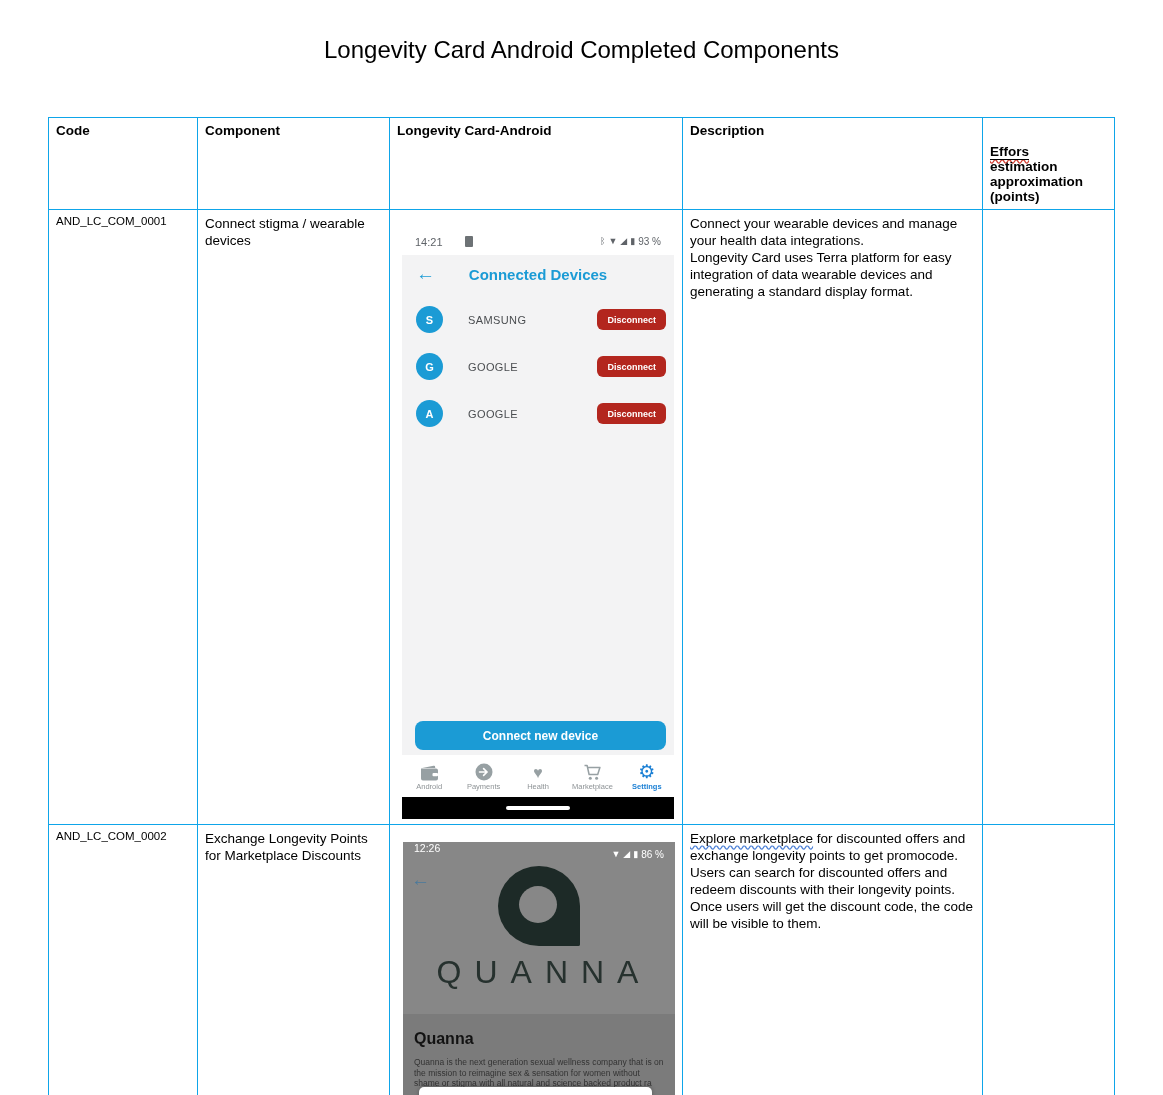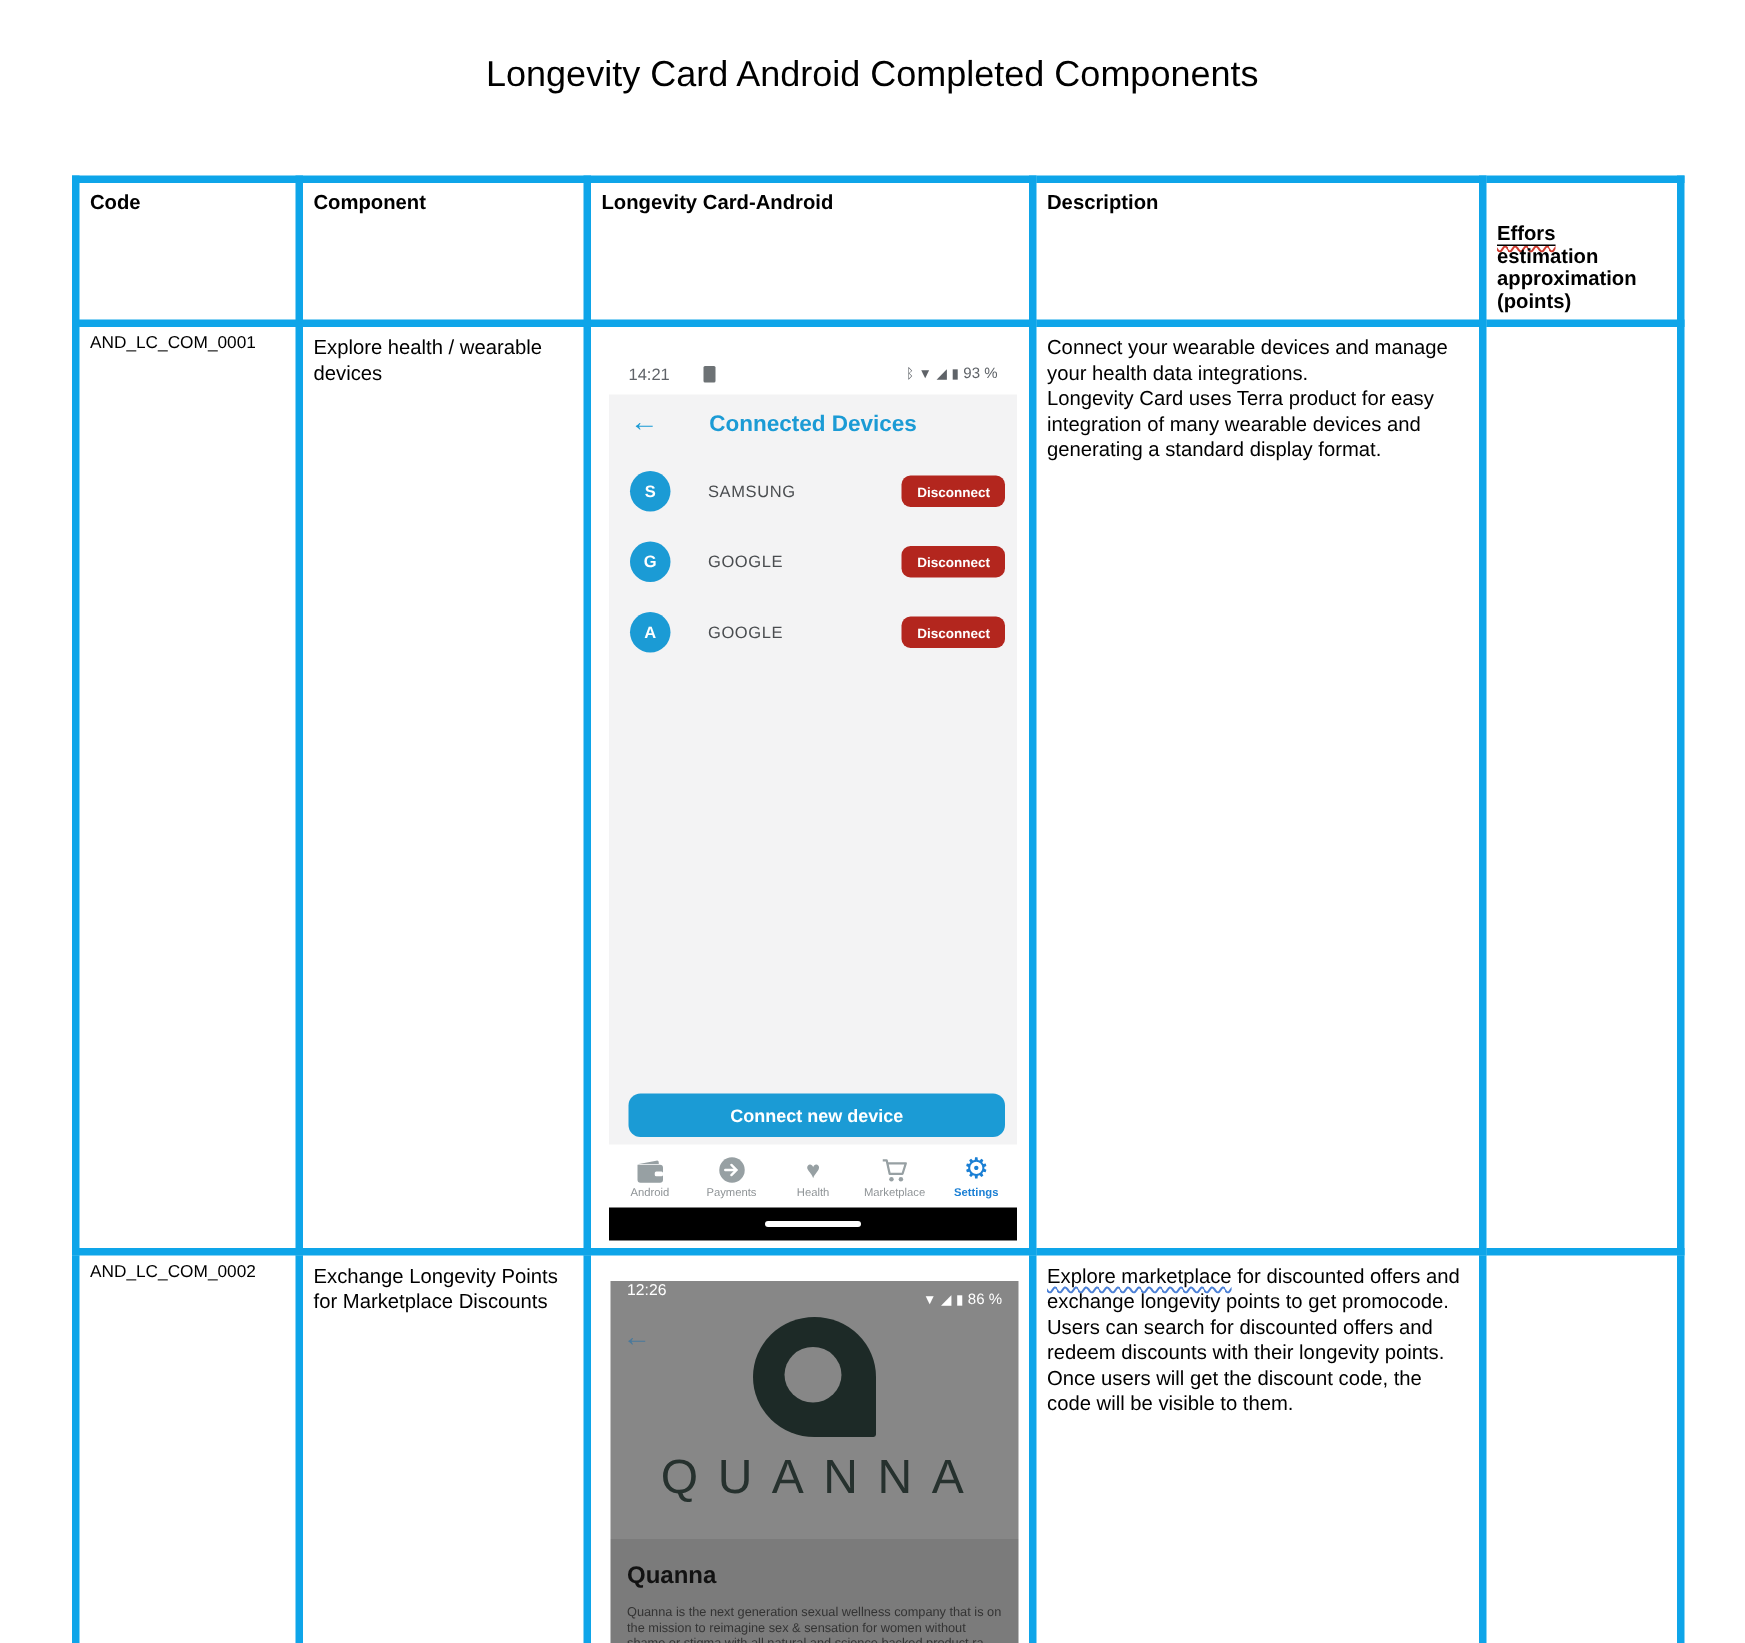--- a/index.html
+++ b/index.html
@@ -1,19 +1,19 @@
 <!DOCTYPE html>
 <html><head>
 <meta charset="utf-8">
 <style>
   html,body{margin:0;padding:0;width:1163px;height:1095px;overflow:hidden;background:#fff;
     font-family:"Liberation Sans",sans-serif;color:#000;}
   .doc-title{margin:37px 0 0;text-align:center;font-size:24px;font-weight:400;line-height:1.1;}
   table.comp{position:absolute;left:48px;top:117px;border-collapse:collapse;table-layout:fixed;}
-  table.comp th,table.comp td{border:5px solid #0ea5e9;vertical-align:top;padding:5px 7px;box-sizing:border-box;}
+  table.comp th,table.comp td{border:1px solid #0ea5e9;vertical-align:top;padding:5px 7px;box-sizing:border-box;}
   table.comp th{font-size:13.5px;font-weight:bold;text-align:left;}
   th.ctr{text-align:center;}
   td.code-cell{font-size:11.5px;padding-top:6px;}
   td.comp-cell,td.desc-cell{font-size:13.5px;line-height:17px;}
   td.desc-cell{white-space:pre-line;}
   td.p-cell{padding:0;overflow:hidden;}
   .u-black{text-decoration:underline;}
   .spell-red{text-decoration:underline wavy #d03b2f;text-underline-offset:3px;display:inline-block;margin-top:21px;}
   .gram-blue{text-decoration:underline wavy #4a7fd6;text-underline-offset:2px;text-align:center;}
 
@@ -86,21 +86,21 @@
     <th class="ctr">Longevity Card-Android</th>
     <th>Description</th>
     <th>
       <span class="spell-red"><span class="u-black">Effors</span></span>
       <div>estimation approximation (points)</div>
     </th>
   </tr>
 
   <tr style="height:613px">
     <td class="code-cell">AND_LC_COM_0001</td>
-    <td class="comp-cell">Explore health / wearable devices</td>
+    <td class="comp-cell">Connect stigma / wearable devices</td>
     <td class="p-cell">
 
       <div class="phone1">
         <div class="p1-status">
           <span>14:21</span>
           <span class="sim-ic"></span>
           <span class="st-right">
             <span class="ic">ᛒ</span>
             <span class="ic">▼</span>
             <span class="ic">◢</span>
@@ -170,21 +170,21 @@
             <span class="nav-lb">Settings</span>
           </div>
         </div>
         <div class="p1-home">
               <span></span>
             </div>
       </div>
 
     </td>
     <td class="desc-cell">Connect your wearable devices and manage your health data integrations.
-Longevity Card uses Terra product for easy integration of many wearable devices and generating a standard display format.</td>
+Longevity Card uses Terra platform for easy integration of data wearable devices and generating a standard display format.</td>
     <td></td>
   </tr>
 
   <tr style="height:500px">
     <td class="code-cell">AND_LC_COM_0002</td>
     <td class="comp-cell">Exchange Longevity Points for Marketplace Discounts</td>
     <td class="p-cell">
 
       <div class="phone2">
         <div class="p2-upper">

